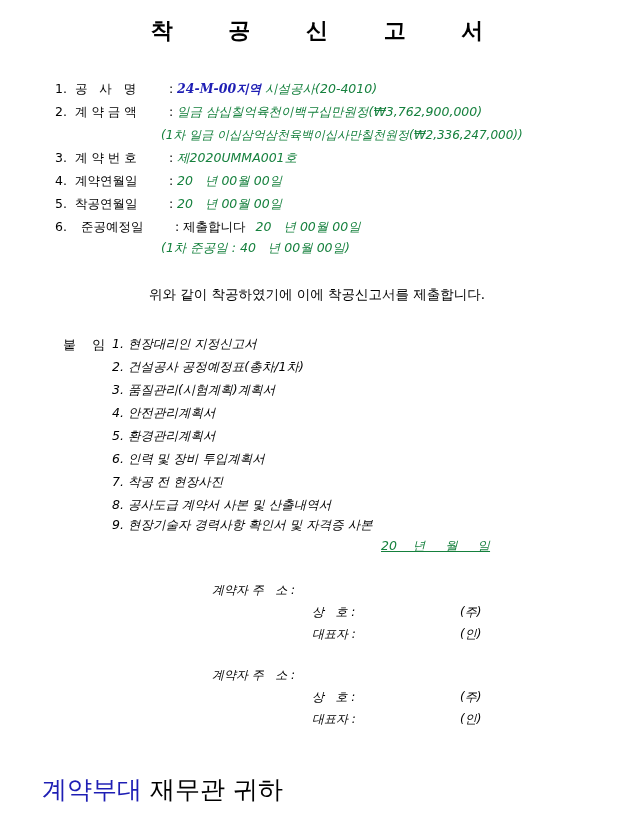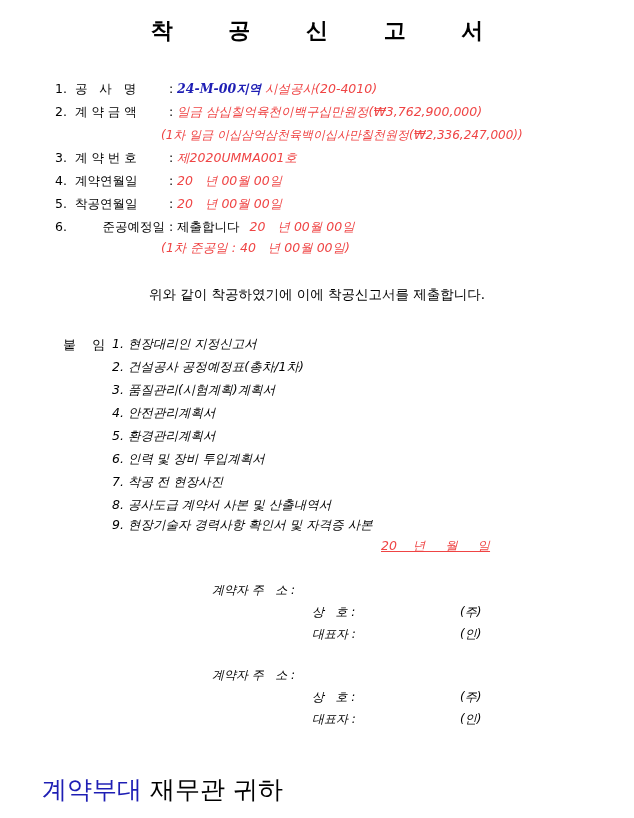--- a/index.html
+++ b/index.html
@@ -2,21 +2,21 @@
 <html><head>
 <meta charset="utf-8">
 <style>
   html, body { margin:0; padding:0; background:#ffffff; }
   body { width:634px; height:818px; position:relative; overflow:hidden;
          font-family:"DejaVu Sans", sans-serif; color:#000; }
   .abs { position:absolute; white-space:nowrap; }
   .title { left:0; width:634px; top:16px; text-align:center; font-family:"DejaVu Serif", serif;
            font-weight:bold; font-size:22px; letter-spacing:24px; text-indent:24px; }
   .row { font-size:12.5px; line-height:16px; }
-  .blue { color:#ef4444; font-style:italic; }
+  .blue { color:#15803d; font-style:italic; }
   .blue-strong { color:#1e1eb4; font-style:italic; font-weight:bold; font-family:"DejaVu Serif", serif; }
   .lbl { display:inline-block; }
   .statement { font-size:13.5px; left:0; width:634px; text-align:center; top:286px; }
   .attach-title { font-size:13px; }
   .attach { font-size:12.5px; font-style:italic; }
   .sig { font-size:12px; font-style:italic; }
   .footer { font-family:"DejaVu Serif", serif; font-weight:normal; font-size:25px; left:42px; top:773px; }
   .footer .dept { color:#1e1eb4; }
 </style>
 </head>
@@ -57,21 +57,21 @@
 
   <div class="abs row" style="left:55px; top:196px;">
     <span>5.</span>
     <span class="lbl" style="width:90px; margin-left:4px;">착공연월일</span>
     <span>:</span>
     <span class="blue" style="white-space:pre;">20   년 00월 00일</span>
   </div>
 
   <div class="abs row" style="left:55px; top:219px;">
     <span>6.</span>
-    <span class="lbl" style="width:90px; margin-left:4px;text-align:right;">준공예정일</span>
+    <span class="lbl" style="width:90px; margin-left:10px;">준공예정일</span>
     <span>:</span>
     <span>제출합니다</span>
     <span class="blue" style="white-space:pre; margin-left:6px;">20   년 00월 00일</span>
   </div>
   <div class="abs row blue" style="left:161px; top:240px; white-space:pre;">(1차 준공일 : 40   년 00월 00일)</div>
 
   <div class="abs statement">위와 같이 착공하였기에 이에 착공신고서를 제출합니다.</div>
 
   <div class="abs attach-title" style="left:63px; top:336px; letter-spacing:6px;">붙 임</div>
   <div class="abs attach" style="left:112px; top:336px;">1. 현장대리인 지정신고서</div>

